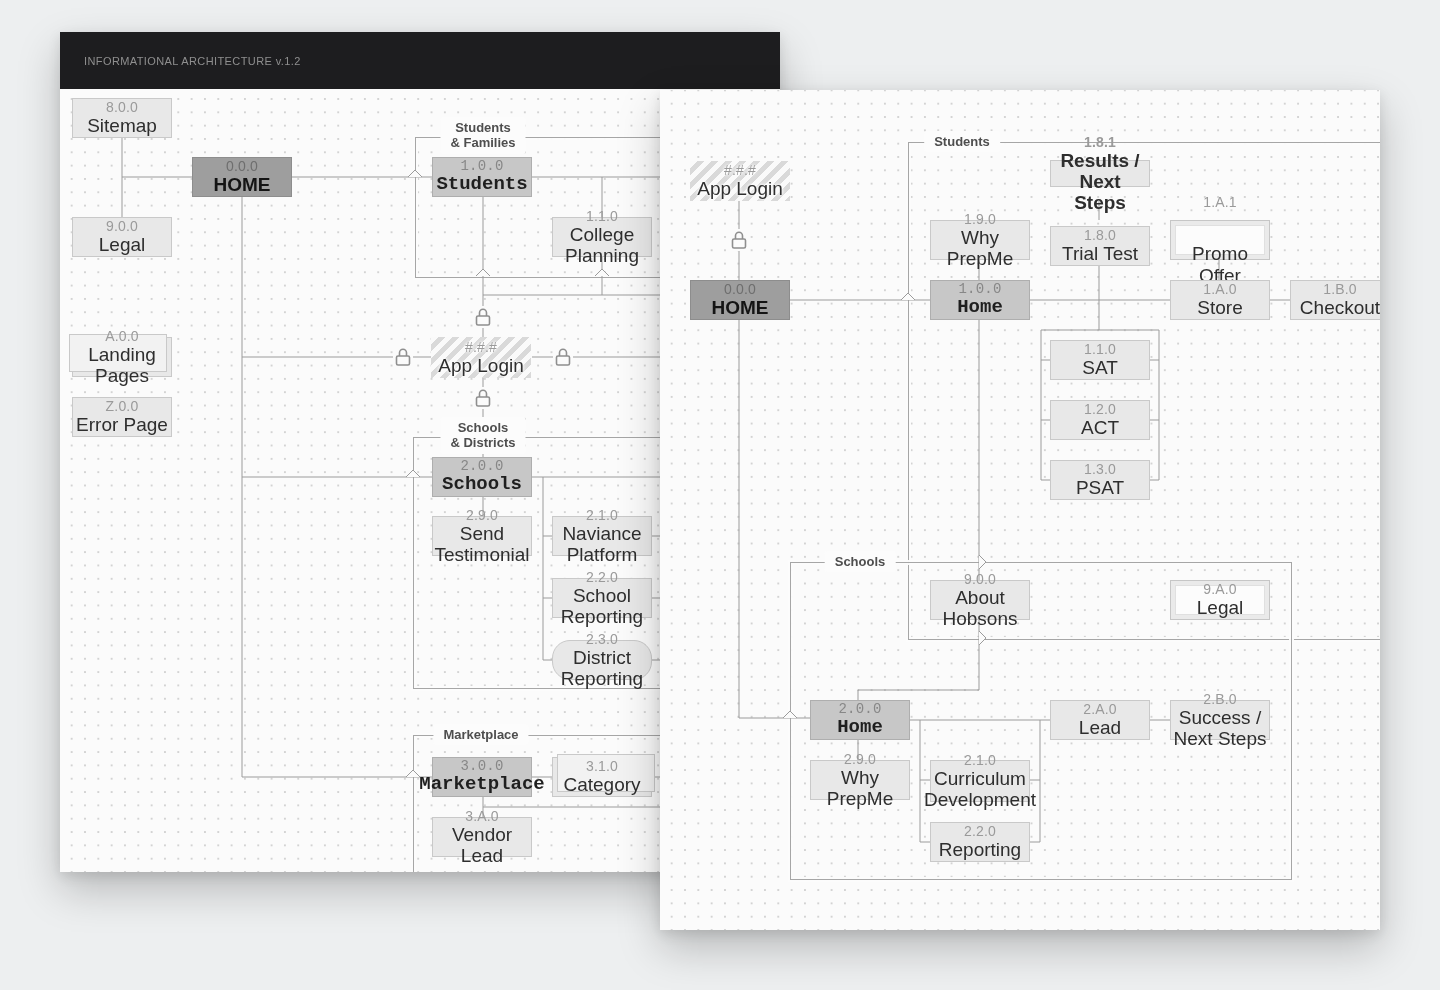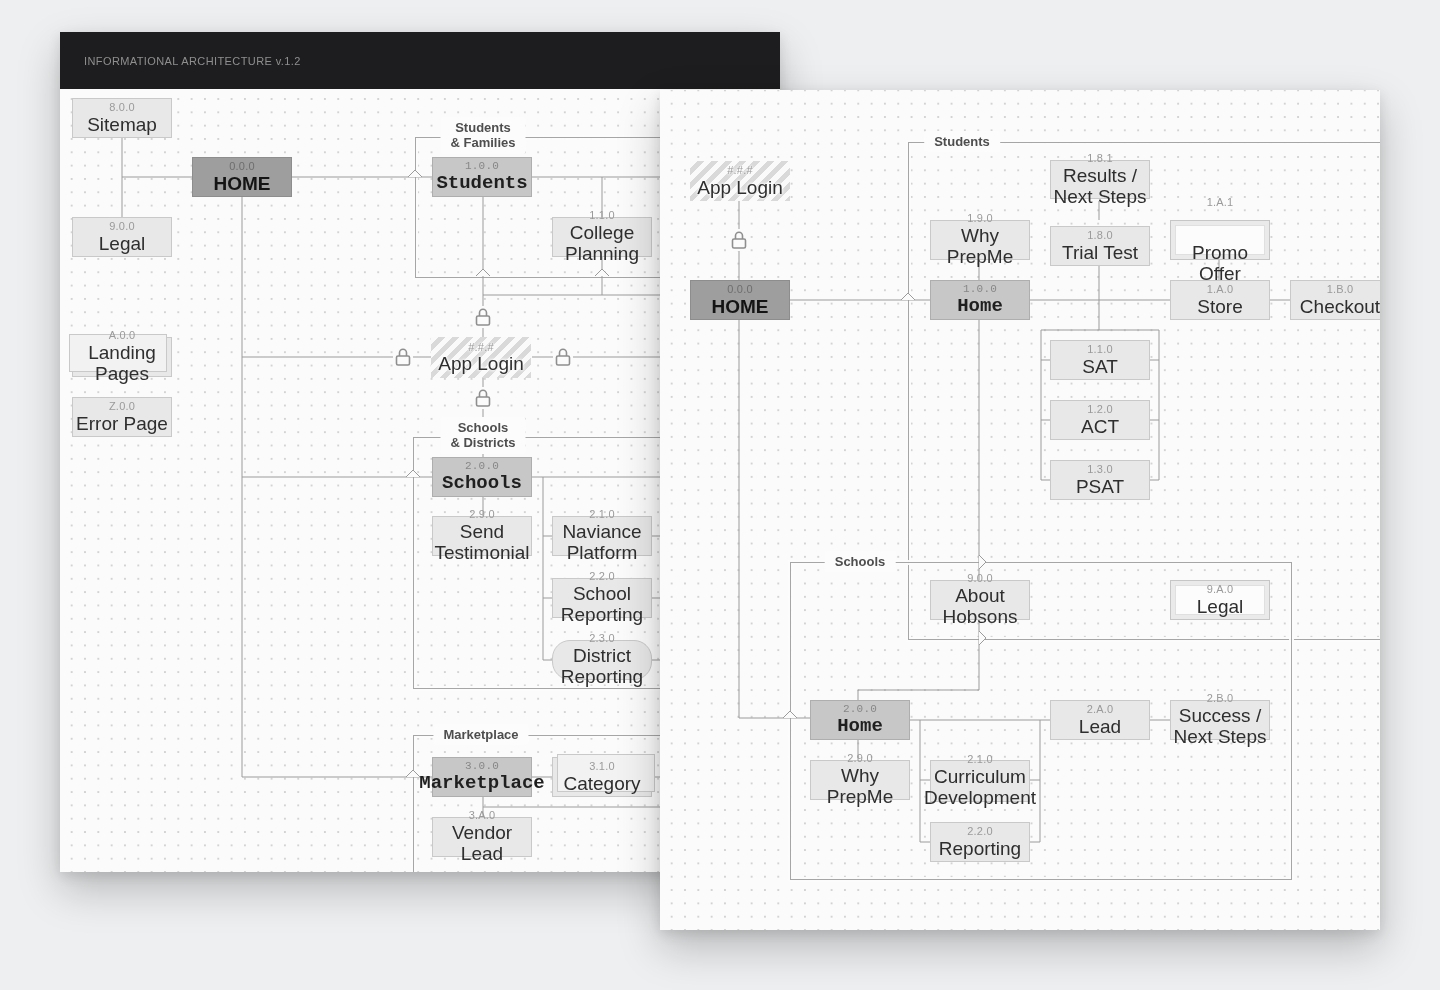--- a/index.html
+++ b/index.html
@@ -34,21 +34,21 @@
     background:#fcfcfc;color:#4e4e4e;font-weight:bold;font-size:13px;
     line-height:1.18;padding:3px 10px;border-radius:3px;
     white-space:pre-line;text-align:center;
   }
   svg.wires{position:absolute;left:0;top:0;z-index:2;}
   .node{
     position:absolute;width:100px;height:40px;box-sizing:border-box;z-index:3;
     display:flex;flex-direction:column;align-items:center;justify-content:center;
     text-align:center;padding:1px 2px;
   }
-  .node .num{font-size:11px;color:#9a9a9a;line-height:1.15;letter-spacing:.2px;}
+  .node .num{font-size:14px;color:#9a9a9a;line-height:1.15;letter-spacing:.2px;}
   .node .lbl{font-size:19px;color:#2e2e2e;line-height:1.12;white-space:pre-line;}
   .light{background:#e8e8e8;border:1px solid #c9c9c9;}
   .medium{background:#c7c7c7;border:1px solid #aeaeae;font-family:Liberation Mono, monospace;}
   .medium .lbl{font-weight:bold;color:#1f1f1f;}
   .medium .num{color:#878787;}
   .dark{background:#9e9e9e;border:1px solid #8d8d8d;}
   .dark .lbl{font-weight:bold;color:#141414;}
   .dark .num{color:#6e6e6e;}
   .hatched{
     background:repeating-linear-gradient(135deg,#fafafa 0 5px,#d9d9d9 5px 10px);
@@ -221,21 +221,21 @@
     <div class="lbl">HOME</div>
   </div>
   <div class="node light" style="left:270px;top:130px;">
     <div class="num">1.9.0</div>
     <div class="lbl">Why PrepMe</div>
   </div>
   <div class="node medium" style="left:270px;top:190px;">
     <div class="num">1.0.0</div>
     <div class="lbl">Home</div>
   </div>
-  <div class="node light" style="left:390px;top:70px;height:39px;">
+  <div class="node light" style="left:390px;top:70px;height:27px;font-weight:bold;">
     <div class="num">1.8.1</div>
     <div class="lbl">Results /
 Next Steps</div>
   </div>
   <div class="node light" style="left:390px;top:136px;">
     <div class="num">1.8.0</div>
     <div class="lbl">Trial Test</div>
   </div>
   <div class="node outlined" style="left:510px;top:130px;gap:33px;">
     <div class="num">1.A.1</div>

